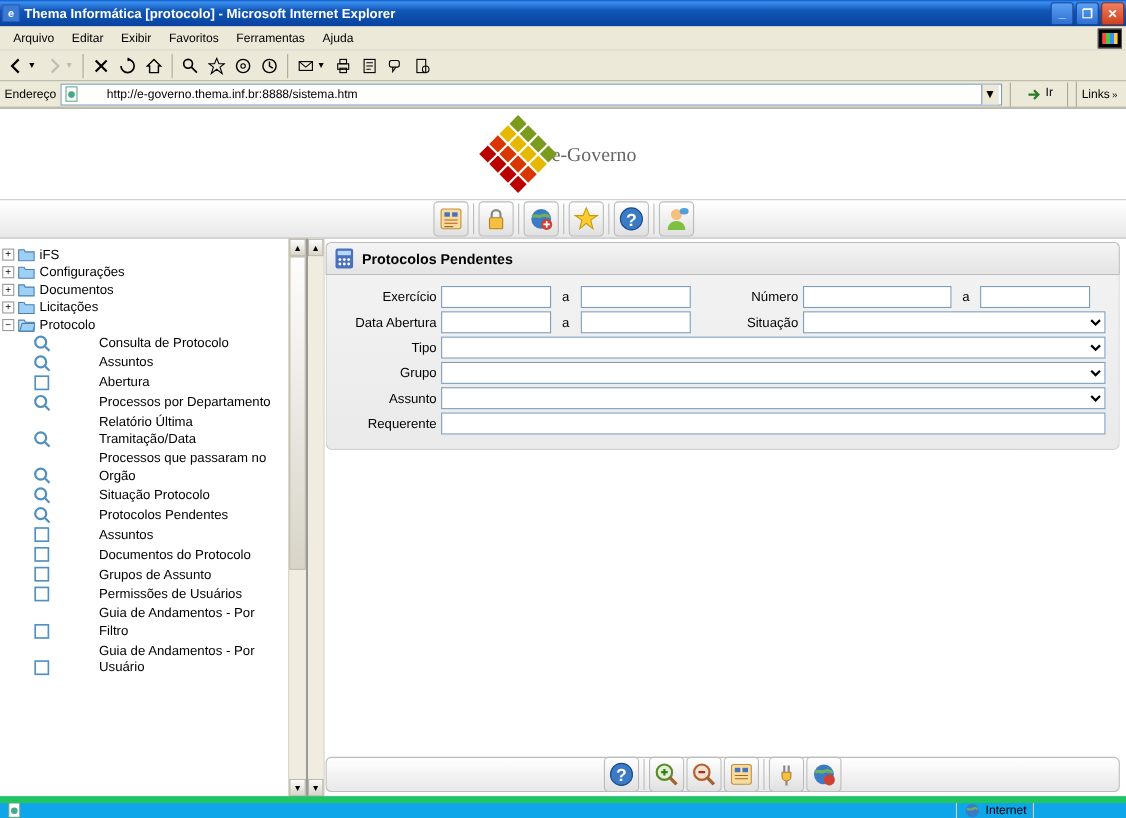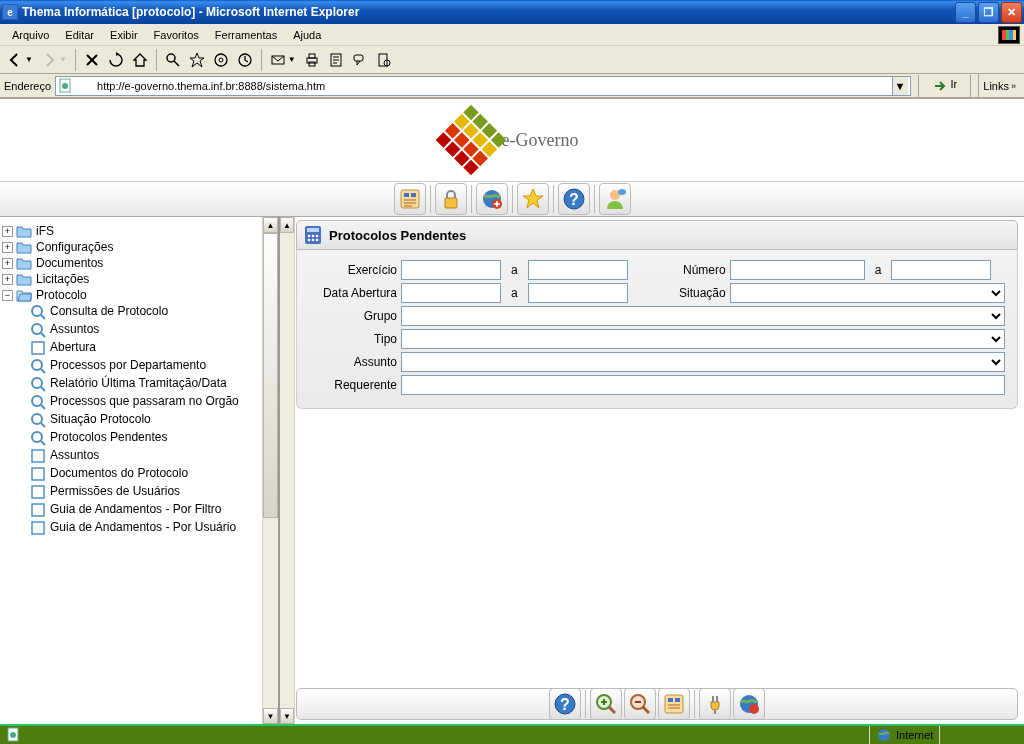--- a/index.html
+++ b/index.html
@@ -178,21 +178,21 @@
 .tree-scrollbar {
   width:16px; background:#ece9d8;
   border-left:1px solid #d4d0c8;
   display:flex;flex-direction:column;
 }
 .sb-btn { height:16px; background:linear-gradient(#fdfdfd,#d8d4c8); border:1px solid #b8b4a8; display:flex;align-items:center;justify-content:center; cursor:pointer; font-size:8px;}
 .sb-track { flex:1; background:#f0ede0; position:relative; }
 .sb-thumb { position:absolute; left:0; right:0; top:0; height:60%; background:linear-gradient(#fdfdfd,#d8d4c8); border:1px solid #b8b4a8; }
 
 .tree-item { display:flex; align-items:center; padding:1px 0; cursor:pointer; white-space:nowrap; font-size:12px; }
-.tree-item.sub { padding-left: 28px; white-space:normal; align-items:flex-end; line-height:1.3; }
+.tree-item.sub { padding-left: 28px; white-space:normal; align-items:flex-end; line-height:1.3;gap:40px; }
 .tree-expander { width:11px; height:11px; border:1px solid #999; background:#fff; display:flex;align-items:center;justify-content:center; font-size:9px; line-height:1; color:#000; margin-right:3px; cursor:pointer; flex-shrink:0;}
 .folder-icon { width:16px; height:14px; margin-right:4px; flex-shrink:0; }
 .query-icon, .doc-icon { width:16px; height:16px; margin-right:4px; flex-shrink:0; }
 
 
 .form-panel { flex:1; background:#fff; display:flex; flex-direction:column; overflow:hidden; position:relative;}
 .form-scrollbar { position:absolute; left:0; top:0; bottom:0; width:15px; background:#ece9d8; border-right:1px solid #d4d0c8; display:flex;flex-direction:column;}
 .form-body { margin-left:16px; padding:3px 6px 0 0; }
 .form-header {
   background: linear-gradient(to bottom,#f4f4f4,#e4e4e4);
@@ -222,21 +222,21 @@
   position:absolute; left:16px; right:6px; bottom:4px;
   background:linear-gradient(to bottom,#fff,#e8e8e8);
   border:1px solid #bbb; border-radius:5px;
   height:32px;
   display:flex; align-items:center; justify-content:center; gap:2px;
 }
 
 
 .statusbar {
   position:absolute; left:0; right:0; bottom:0; height:20px;
-  background:#4d7c0f; border-top:2px solid #22c55e;
+  background:#0ea5e9; border-top:6px solid #22c55e;
   display:flex; align-items:center;
 }
 .status-seg { height:100%; border-right:1px solid #d4d0c8; display:flex;align-items:center; padding:0 6px; gap:4px;}
 .status-seg.first { width: 870px; }
 </style>
 </head>
 <body>
 
 <div class="titlebar">
   <div class="app-icon">e</div>
@@ -549,20 +549,26 @@
               <svg class="doc-icon" viewBox="0 0 16 16">
                 <rect x="2" y="2" width="12" height="12" fill="#fff" stroke="#5090c0" stroke-width="1.5"></rect>
               </svg>
               <span>Assuntos</span>
             </div>
             <div class="tree-item sub">
               <svg class="doc-icon" viewBox="0 0 16 16">
                 <rect x="2" y="2" width="12" height="12" fill="#fff" stroke="#5090c0" stroke-width="1.5"></rect>
               </svg>
               <span>Documentos do Protocolo</span>
+            </div>
+            <div class="tree-item sub">
+              <svg class="doc-icon" viewBox="0 0 16 16">
+                <rect x="2" y="2" width="12" height="12" fill="#fff" stroke="#5090c0" stroke-width="1.5"></rect>
+              </svg>
+              <span>Grupos de Assunto</span>
             </div>
             <div class="tree-item sub">
               <svg class="doc-icon" viewBox="0 0 16 16">
                 <rect x="2" y="2" width="12" height="12" fill="#fff" stroke="#5090c0" stroke-width="1.5"></rect>
               </svg>
               <span>Permissões de Usuários</span>
             </div>
             <div class="tree-item sub">
               <svg class="doc-icon" viewBox="0 0 16 16">
                 <rect x="2" y="2" width="12" height="12" fill="#fff" stroke="#5090c0" stroke-width="1.5"></rect>
@@ -622,25 +628,25 @@
           <div class="form-row">
             <div class="form-label">Data Abertura</div>
             <input class="form-input w100" style="">
             <div class="form-label mid">a</div>
             <input class="form-input w100" style="">
             <div style="width:30px"></div>
             <div class="form-label" style="width:60px">Situação</div>
             <select class="form-select grow"></select>
           </div>
           <div class="form-row">
+            <div class="form-label">Tipo</div>
+            <select class="form-select grow"></select>
+          </div>
+          <div class="form-row">
             <div class="form-label">Grupo</div>
-            <select class="form-select grow"></select>
-          </div>
-          <div class="form-row">
-            <div class="form-label">Tipo</div>
             <select class="form-select grow"></select>
           </div>
           <div class="form-row">
             <div class="form-label">Assunto</div>
             <select class="form-select grow"></select>
           </div>
           <div class="form-row">
             <div class="form-label">Requerente</div>
             <input class="form-input grow" style="">
           </div>

